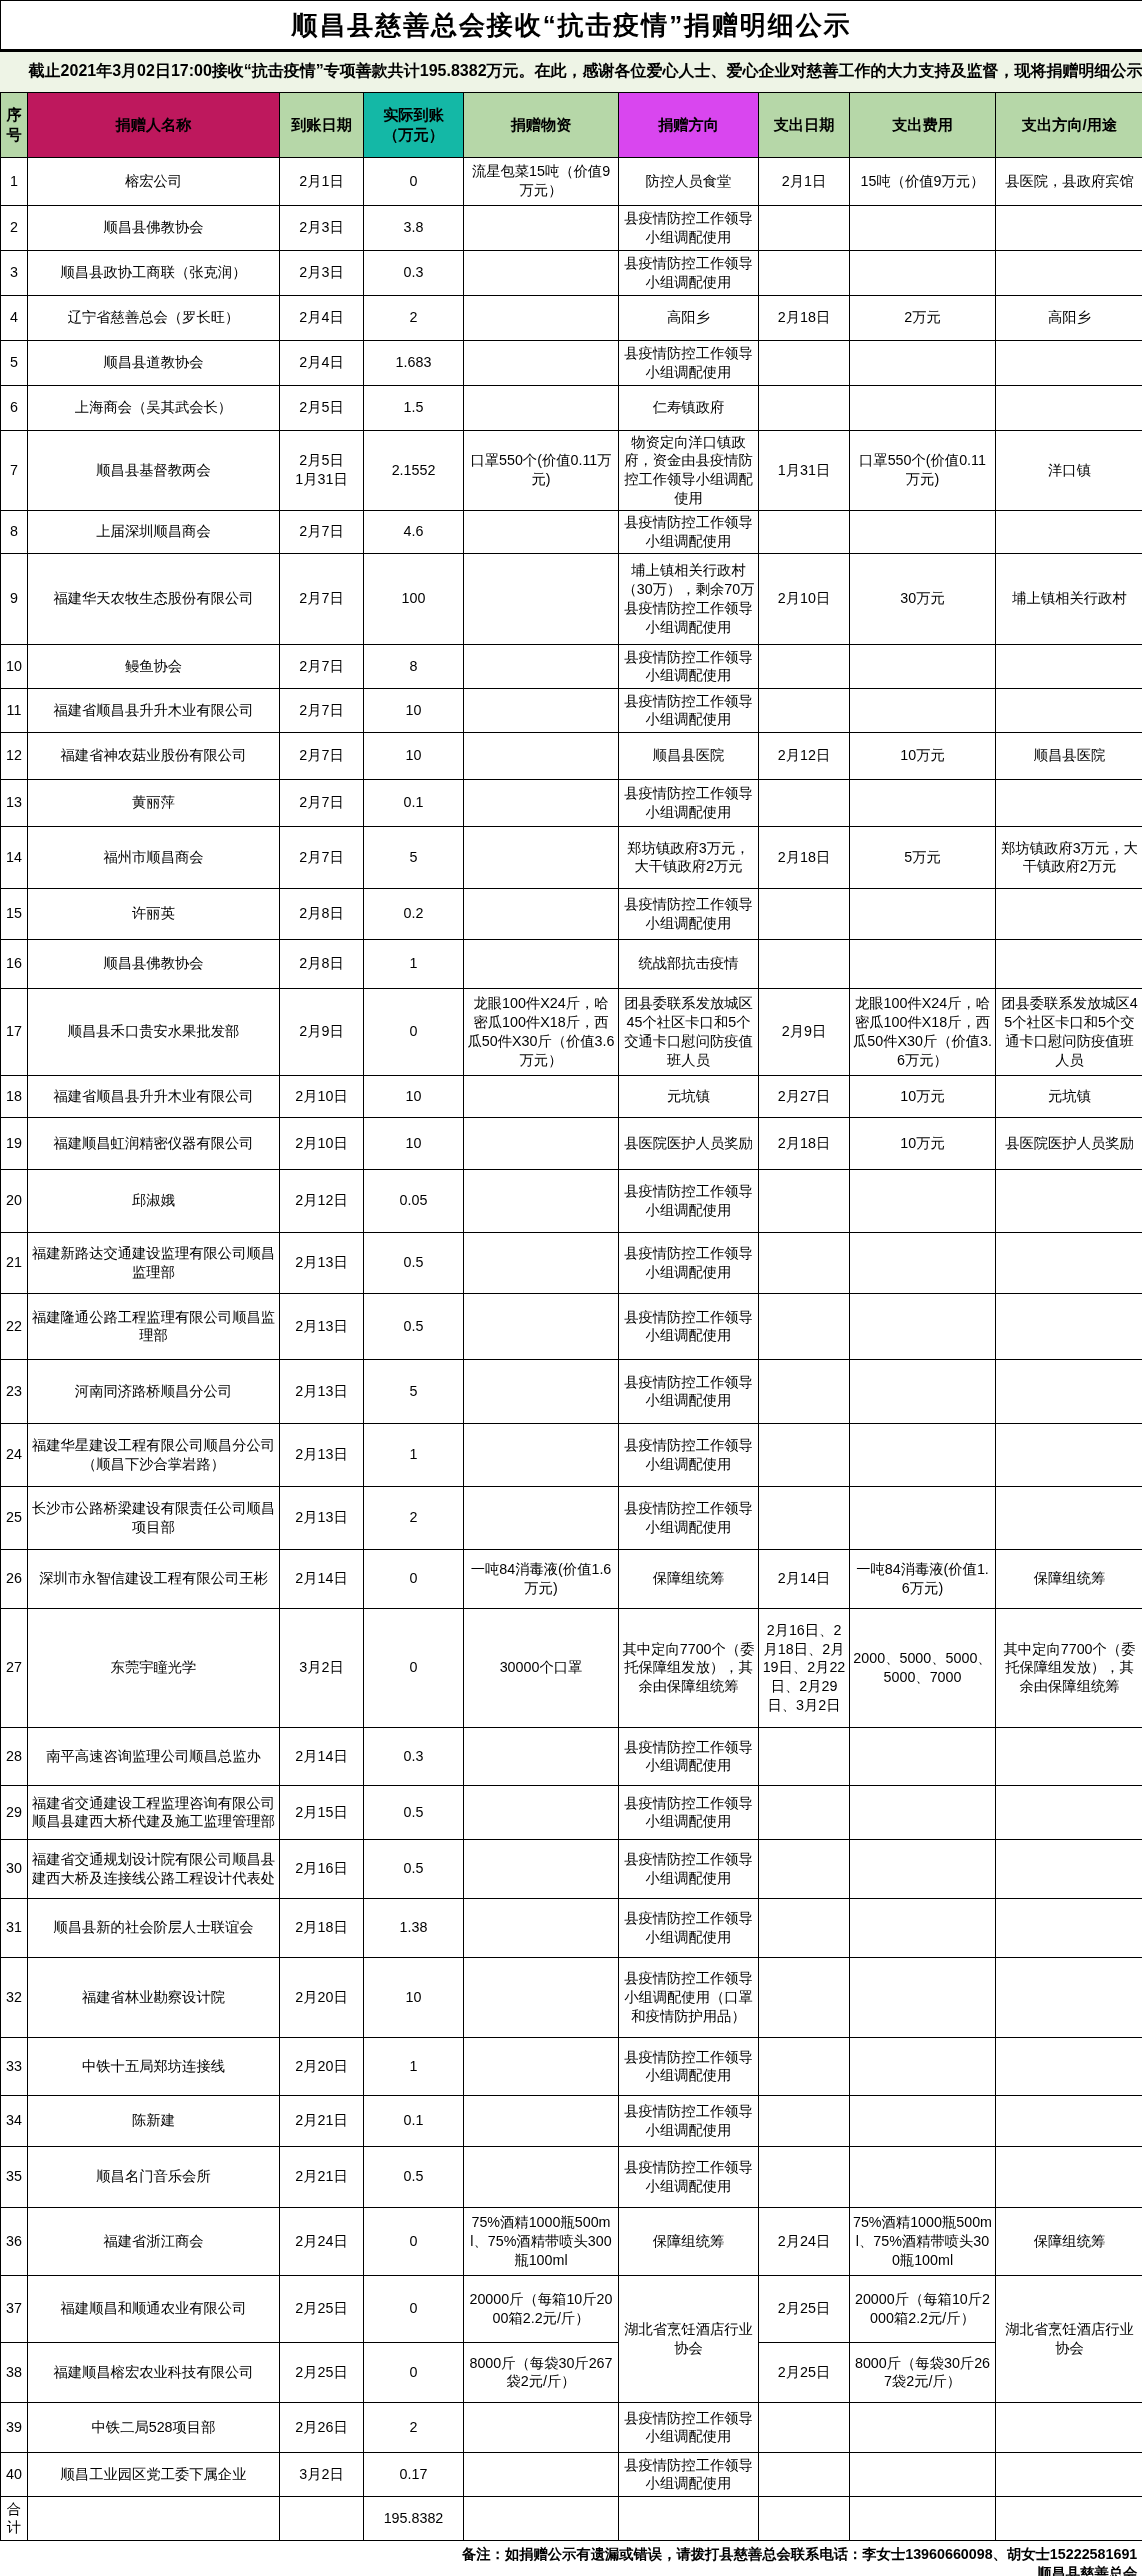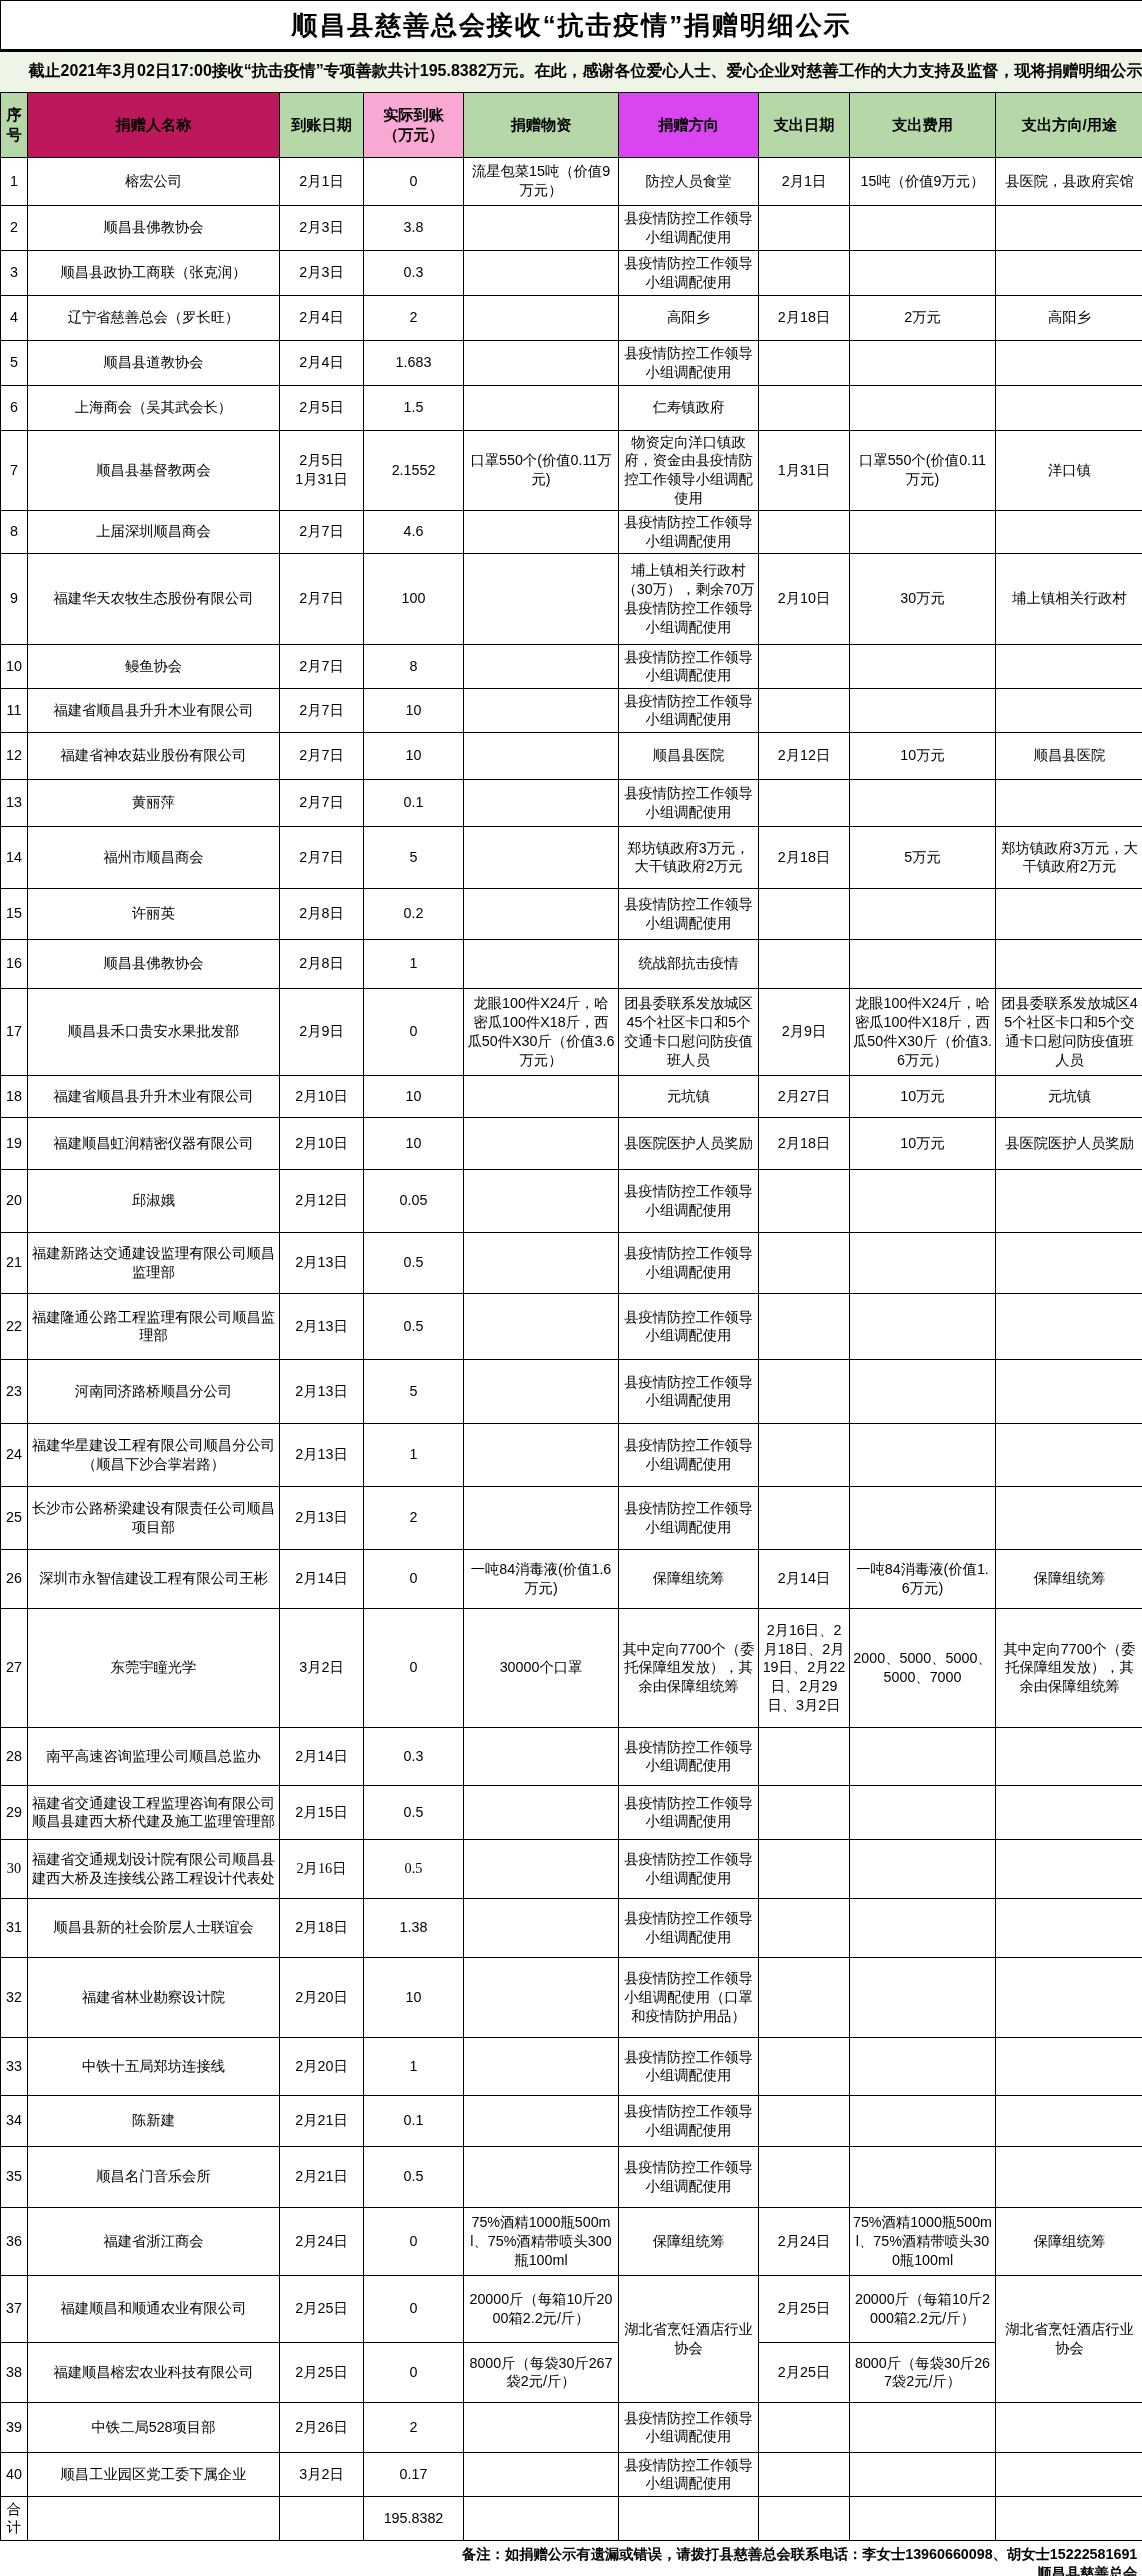--- a/index.html
+++ b/index.html
@@ -43,21 +43,21 @@
         <col style="width: 140px;">
         <col style="width: 91px;">
         <col style="width: 146px;">
         <col style="width: 148px;">
       </colgroup>
     <thead>
       <tr id="header-row">
           <th style="background: rgb(182, 215, 168);">序号</th>
           <th style="background: #be185d;">捐赠人名称</th>
           <th style="background: rgb(182, 215, 168);">到账日期</th>
-          <th style="background: #f9a8d4;">实际到账<br>（万元）</th>
+          <th style="background: #14b8a6;">实际到账<br>（万元）</th>
           <th style="background: rgb(182, 215, 168);">捐赠物资</th>
           <th style="background: #d946ef;">捐赠方向</th>
           <th style="background: rgb(182, 215, 168);">支出日期</th>
           <th style="background: rgb(182, 215, 168);">支出费用</th>
           <th style="background: rgb(182, 215, 168);">支出方向/用途</th>
         </tr>
     </thead>
     <tbody id="table-body">
         <tr style="height: 48px;">
           <td>1</td>
@@ -371,21 +371,21 @@
           <td>29</td>
           <td>福建省交通建设工程监理咨询有限公司顺昌县建西大桥代建及施工监理管理部</td>
           <td>2月15日</td>
           <td>0.5</td>
           <td></td>
           <td>县疫情防控工作领导小组调配使用</td>
           <td></td>
           <td></td>
           <td></td>
         </tr>
-        <tr style="height: 59px; font-family: Liberation Serif, serif;">
+        <tr style="height: 59px;">
           <td>30</td>
           <td>福建省交通规划设计院有限公司顺昌县建西大桥及连接线公路工程设计代表处</td>
           <td>2月16日</td>
           <td>0.5</td>
           <td></td>
           <td>县疫情防控工作领导小组调配使用</td>
           <td></td>
           <td></td>
           <td></td>
         </tr>

